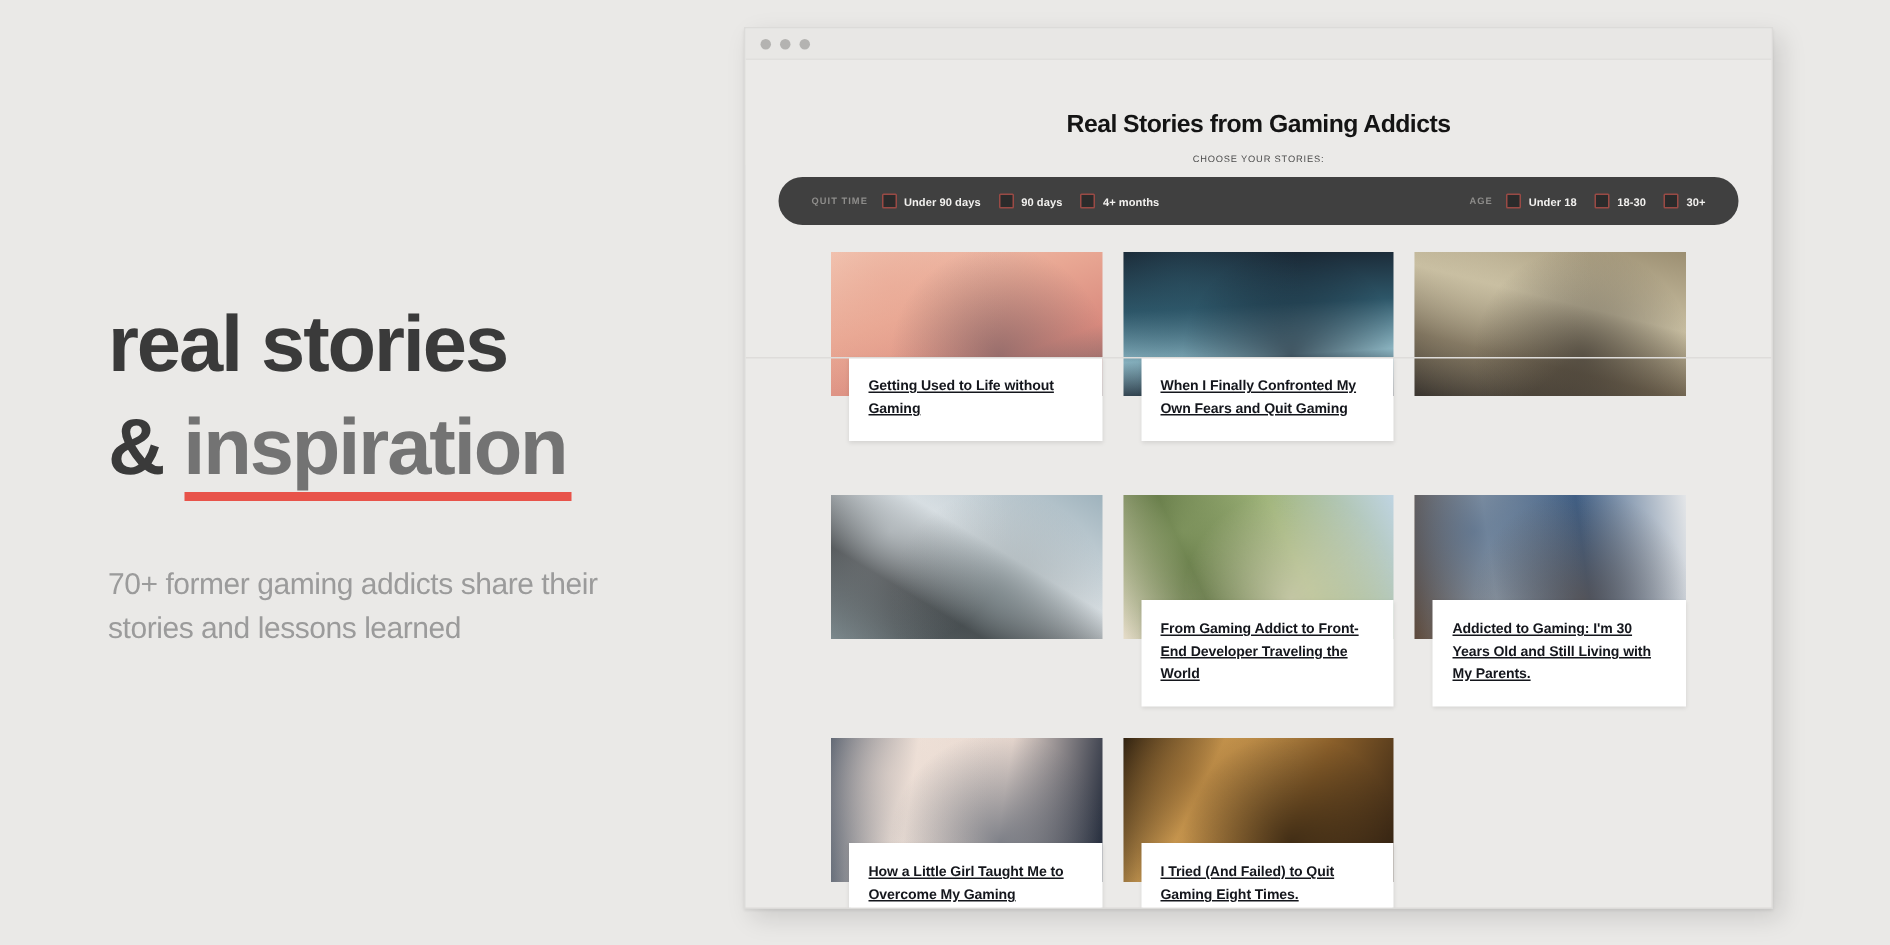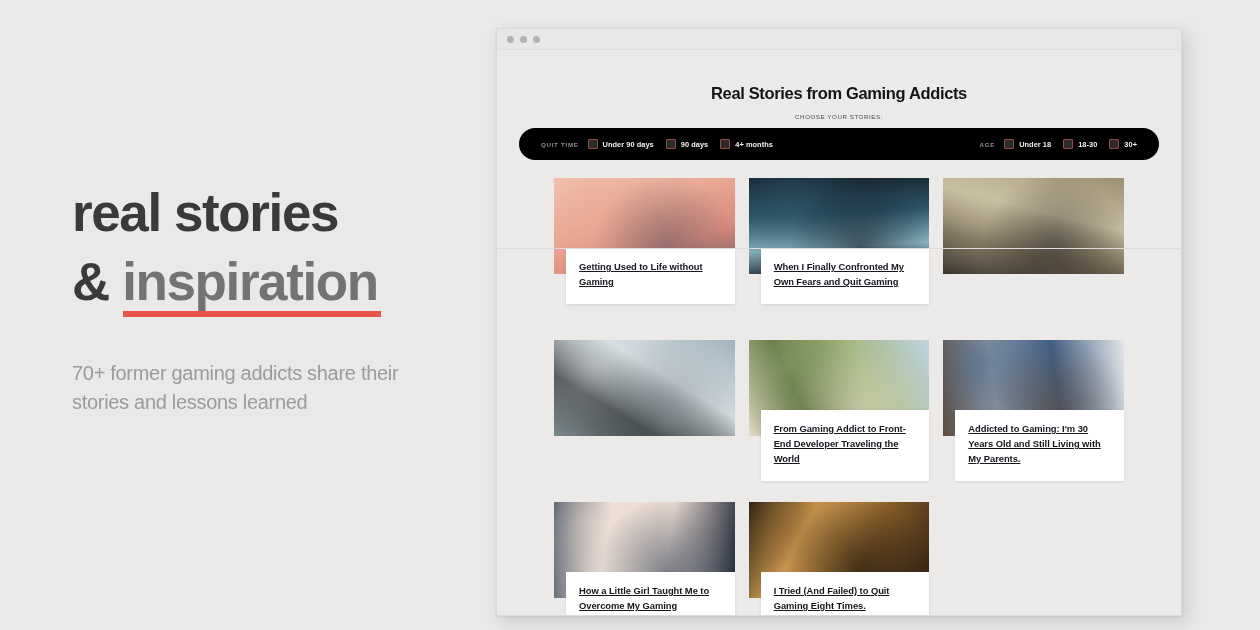--- a/index.html
+++ b/index.html
@@ -16,21 +16,21 @@
     position: relative;
     width: 1260px;
     height: 630px;
     background: #eae9e7;
   }
 
   
   .promo {
     position: absolute;
     left: 72px;
-    top: 186px;
+    top: 203px;
     width: 400px;
   }
 
   .promo-line {
     font-size: 53px;
     line-height: 1.03;
     font-weight: 700;
     letter-spacing: -1.4px;
     color: #3a3a3a;
     white-space: nowrap;
@@ -63,21 +63,21 @@
     color: #9b9b9b;
     font-weight: 400;
     letter-spacing: -0.3px;
     max-width: 370px;
   }
 
   
   .window {
     position: absolute;
     left: 496px;
-    top: 28px;
+    top: 18px;
     width: 686px;
     height: 588px;
     background: #ebeae8;
     border: 1px solid #dcdbd9;
     box-shadow: 5px 6px 16px rgba(0,0,0,0.13), 0 1px 2px rgba(0,0,0,0.08);
     overflow: hidden;
   }
 
   .titlebar {
     height: 21px;
@@ -116,21 +116,21 @@
   }
 
   
   .filterbar-wrap {
     margin-top: 8px;
     padding: 0 22px 0 22px;
     position: relative;
   }
   .filterbar {
     height: 32px;
-    background: #000000;
+    background: #404040;
     border-radius: 16px;
     display: flex;
     align-items: center;
     padding: 15px 22px;
     position: relative;
     z-index: 3;
   }
   .fgroup { display: flex; align-items: center; }
   .fgroup-label {
     font-size: 6.2px;

